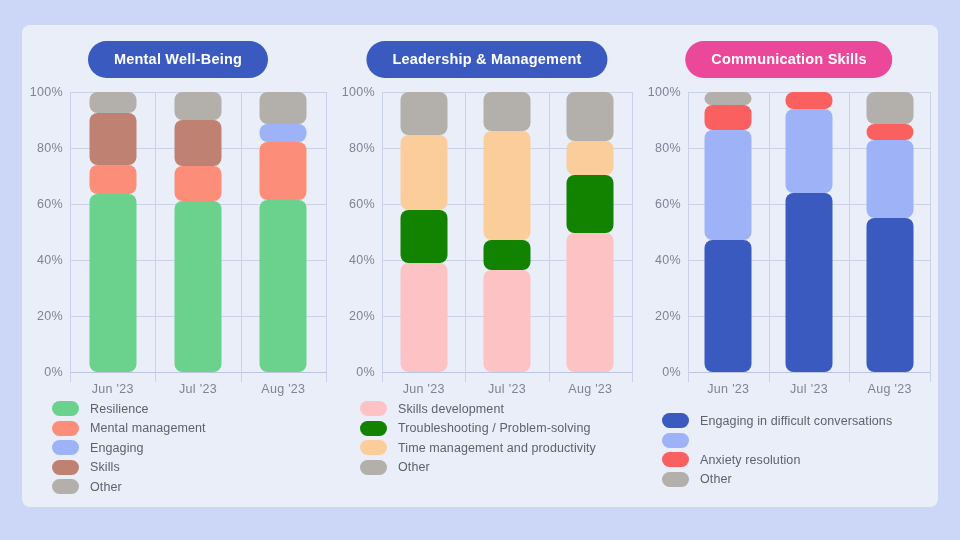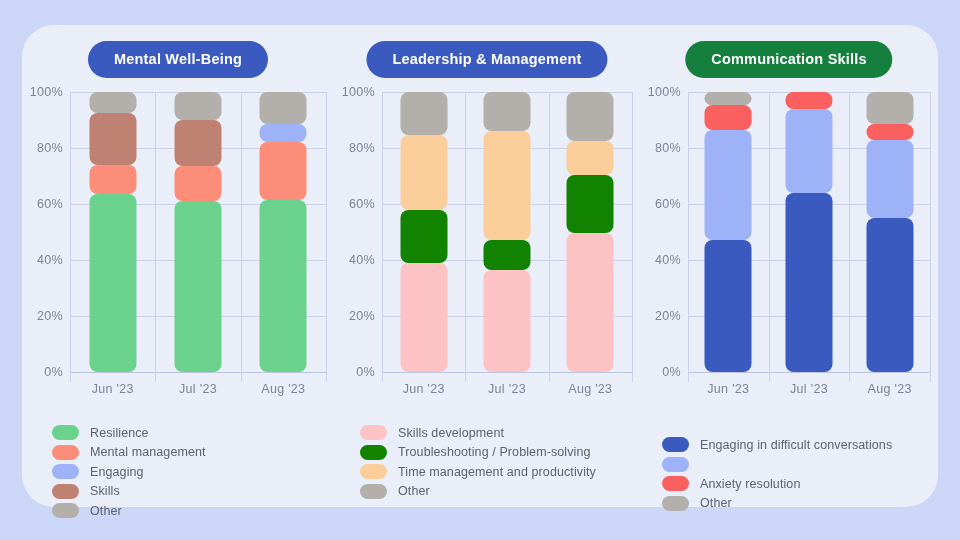--- a/index.html
+++ b/index.html
@@ -4,21 +4,21 @@
 <style>
   html,body{margin:0;padding:0;}
   body{
     width:960px;height:540px;
     background:#ccd7f8;
     font-family:"Liberation Sans", sans-serif;
     overflow:hidden;
   }
   #card{
     position:absolute;left:22px;top:25px;width:916px;height:482px;
-    background:#e9eef8;border-radius:32px;
+    background:#e9eef8;border-radius:8px;
   }
   .panels{display:flex;width:100%;height:100%;box-sizing:border-box;}
   .panel{position:relative;flex:1 1 0;height:100%;}
   .panel.p1{flex:0 0 312px;}
   .panel.p2{flex:0 0 306px;}
   .panel.p3{flex:1 1 auto;}
 
   .title-pill{
     position:absolute;top:16px;left:50%;transform:translateX(-50%);
     background:#3a5abf;color:#ffffff;
@@ -60,21 +60,21 @@
     border-radius:8px;
   }
   .xlabel{
     position:absolute;top:100%;margin-top:10px;left:50%;
     transform:translateX(-50%);
     font-size:12.5px;color:#7d8494;white-space:nowrap;
     letter-spacing:.3px;
   }
 
   .legend{
-    position:absolute;left:30px;top:398px;right:6px;
+    position:absolute;left:30px;top:374px;right:6px;
   }
   .panel.p2 .legend{left:26px;}
   .panel.p3 .legend{left:22px;margin-top:12px;}
   .legend-row{display:flex;align-items:center;height:19.5px;}
   .swatch{
     width:27px;height:15px;border-radius:8px;flex:0 0 auto;
   }
   .legend-label{
     margin-left:11px;font-size:12.5px;color:#5c6270;white-space:nowrap;
     letter-spacing:.1px;
@@ -226,21 +226,21 @@
             <div class="legend-label">Time management and productivity</div>
           </div>
           <div class="legend-row">
             <div class="swatch" style="background: rgb(179, 176, 171);"></div>
             <div class="legend-label">Other</div>
           </div>
         </div>
     </div>
 
     <div class="panel p3">
-      <div class="title-pill" style="background: #15803d;">Communication Skills</div>
+      <div class="title-pill" style="background: #ec4899;">Communication Skills</div>
       <div class="plot">
         <div class="axis-area">
             <div class="gridline baseline" style="top: 280px;"></div>
             <div class="ylabel" style="top: 280px;">0%</div>
             <div class="gridline" style="top: 224px;"></div>
             <div class="ylabel" style="top: 224px;">20%</div>
             <div class="gridline" style="top: 168px;"></div>
             <div class="ylabel" style="top: 168px;">40%</div>
             <div class="gridline" style="top: 112px;"></div>
             <div class="ylabel" style="top: 112px;">60%</div>

